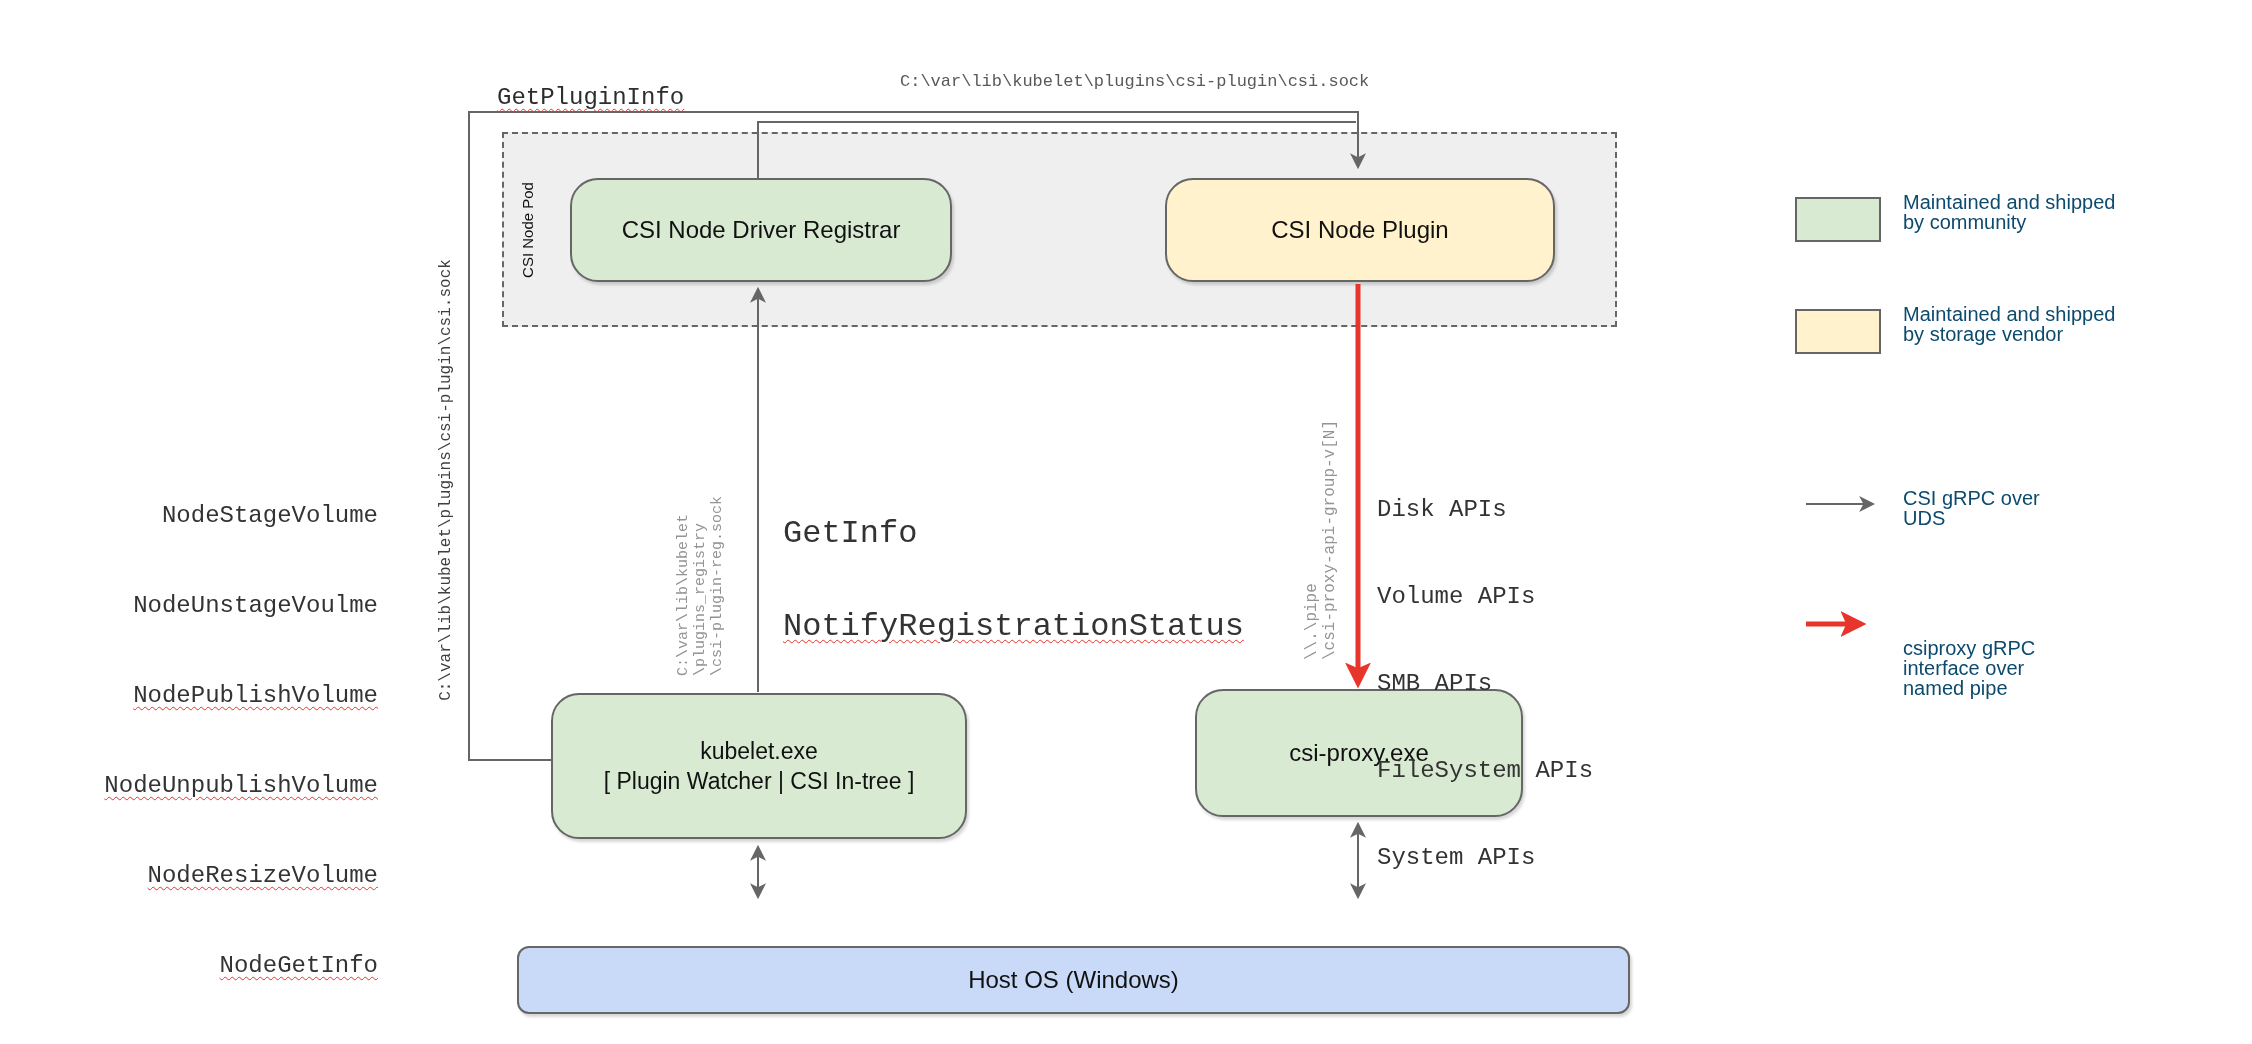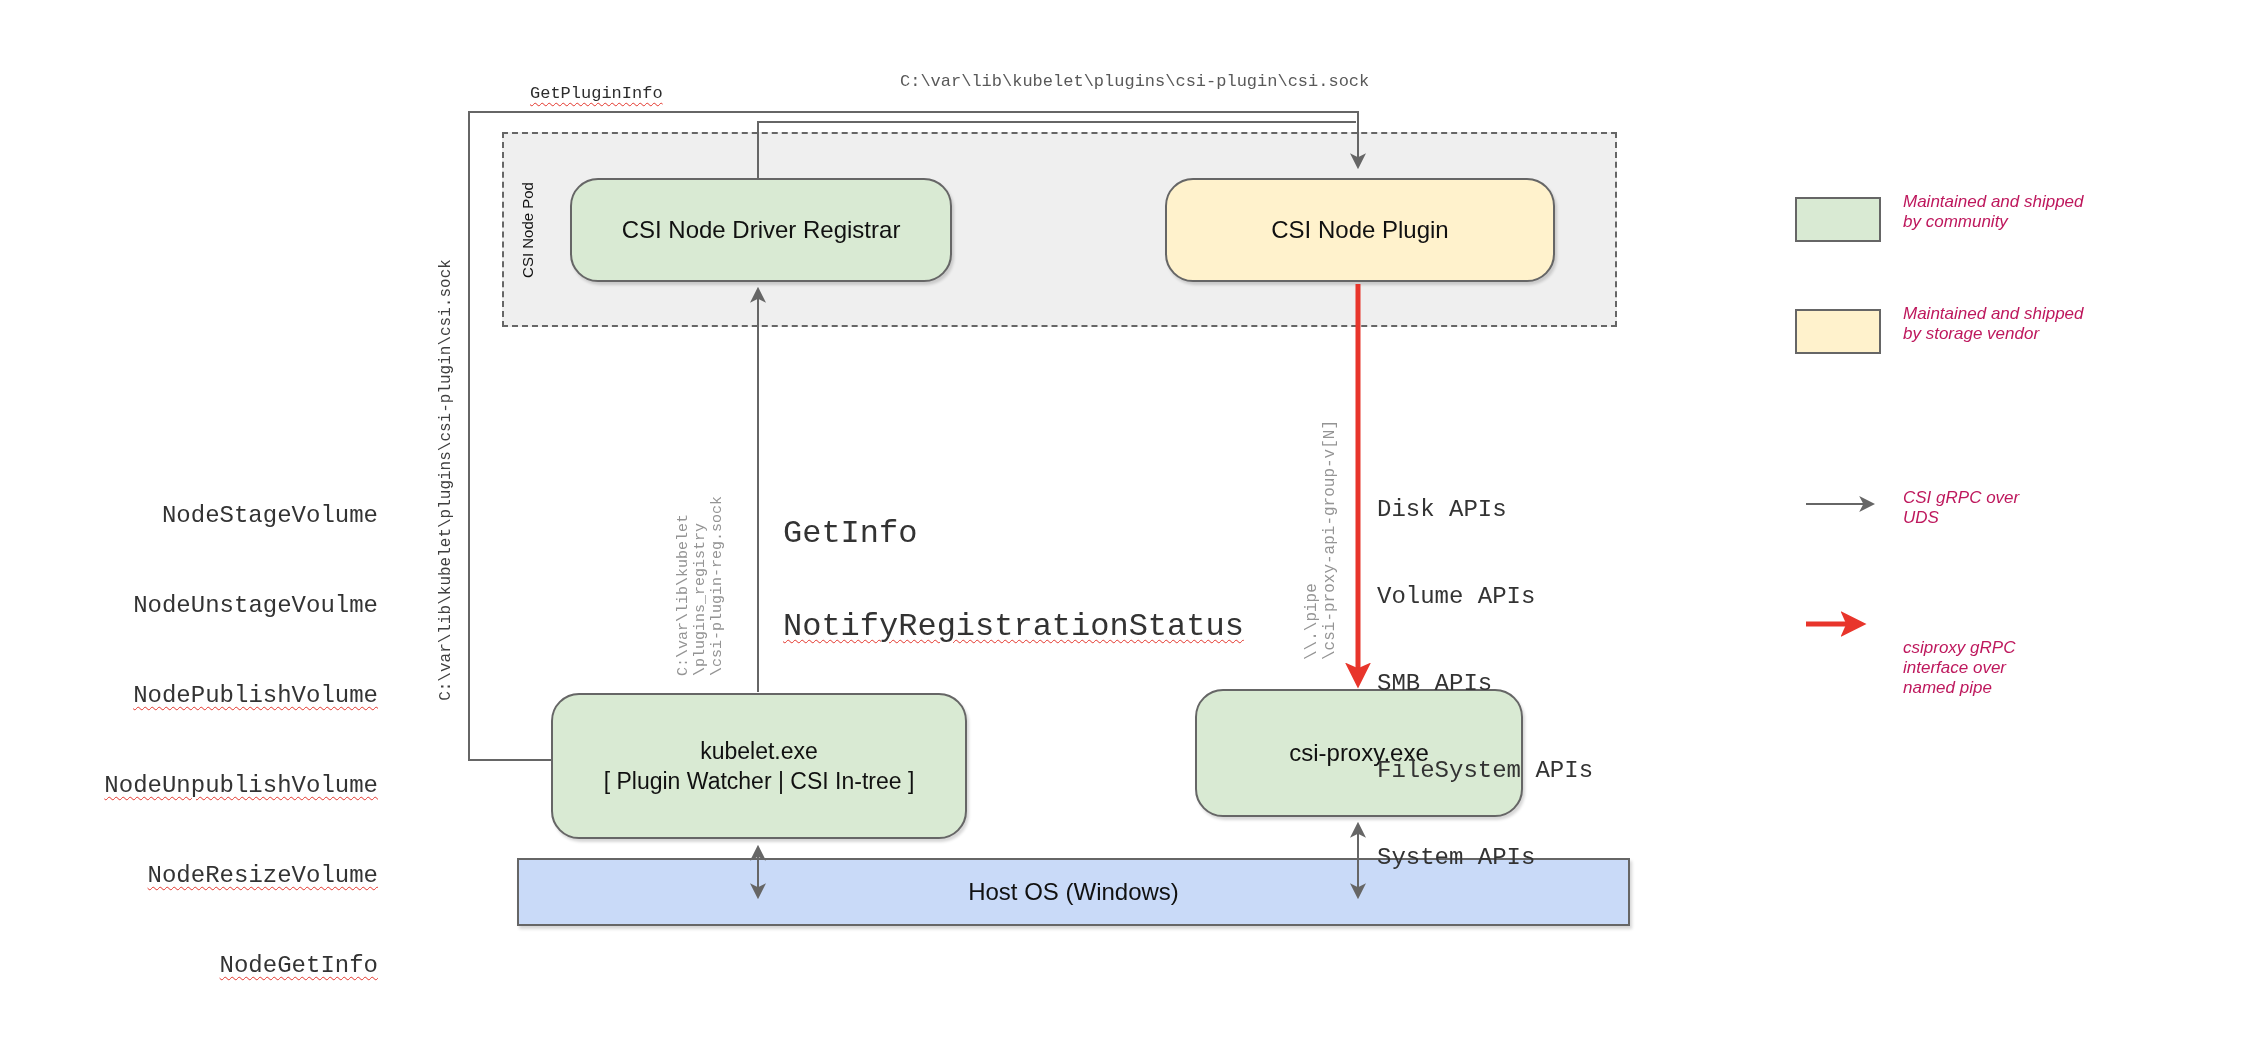--- a/index.html
+++ b/index.html
@@ -16,25 +16,25 @@
   .green{background:#d9ead3;}
   .yellow{background:#fff2cc;}
   .blue{background:#c9daf8;}
 
   #pod{position:absolute;box-sizing:border-box;left:502px;top:132px;width:1115px;height:195px;
        background:#efefef;border:2px dashed #666;}
   #box-registrar{left:570px;top:178px;width:382px;height:104px;}
   #box-plugin{left:1165px;top:178px;width:390px;height:104px;}
   #box-kubelet{left:551px;top:693px;width:416px;height:146px;font-size:23px;}
   #box-proxy{left:1195px;top:689px;width:328px;height:128px;}
-  #box-host{left:517px;top:858px;width:1113px;height:68px;border-radius:0;}
+  #box-host{left:517px;top:946px;width:1113px;height:68px;border-radius:12px;}
 
   
   .lbl{position:absolute;white-space:pre;}
-  #lbl-getplugininfo{left:530px;top:84px;font-size:17px;color:#2d2d2d;}
+  #lbl-getplugininfo{left:497px;top:84px;font-size:24px;color:#2d2d2d;}
   #lbl-toppath{left:900px;top:72px;font-size:17px;color:#595959;}
   #lbl-getinfo{left:783px;top:456px;font-size:32px;line-height:31px;color:#333;}
   #node-list{left:100px;top:441px;width:278px;text-align:right;font-size:24px;line-height:30px;color:#333;}
   #api-list{left:1377px;top:437px;font-size:24px;line-height:29px;color:#333;}
   #node-list div,#api-list div,#lbl-getinfo div{white-space:pre;}
 
   .squiggle{text-decoration-line:underline;text-decoration-style:wavy;
             text-decoration-color:#e3352b;text-decoration-thickness:1px;text-underline-offset:4px;}
 
   
@@ -42,21 +42,21 @@
           white-space:nowrap;text-align:left;}
   #vlbl-csisock{left:446px;top:480px;font-size:16px;color:#3f3f3f;}
   #vlbl-registry{left:700px;top:586px;font-size:15px;line-height:17px;color:#949494;}
   #vlbl-pipe{left:1321px;top:540px;font-size:16px;line-height:18px;color:#949494;}
   #vlbl-pod{left:527px;top:230px;font-size:15px;color:#111;}
 
   
   .swatch{position:absolute;box-sizing:border-box;width:86px;height:45px;border:2px solid #666;}
   #sw-community{left:1795px;top:197px;background:#d9ead3;}
   #sw-vendor{left:1795px;top:309px;background:#fff2cc;}
-  .legend-text{position:absolute;left:1903px;font-size:17px;line-height:20px;color:#be185d;font-style:italic;}
+  .legend-text{position:absolute;left:1903px;font-size:20px;line-height:20px;color:#0c4a6e;}
   #lt-community{top:192px;} #lt-vendor{top:304px;} #lt-uds{top:488px;} #lt-pipe{top:594px;margin-top:44px;}
 
   svg.wires{position:absolute;left:0;top:0;pointer-events:none;}
 </style>
 </head>
 <body>
 
 <div class="canvas">
 
   <div id="pod"></div>

